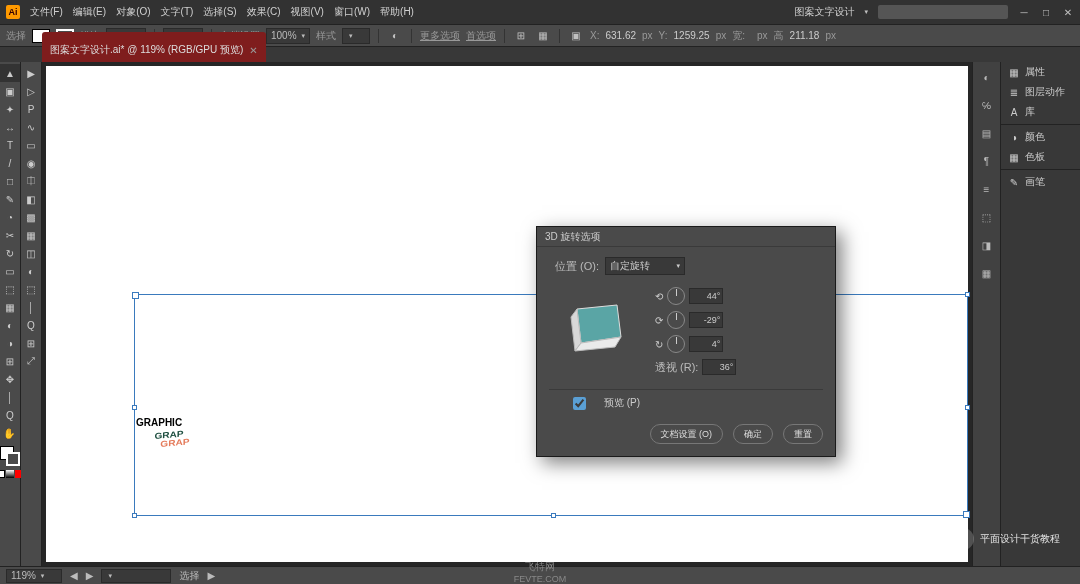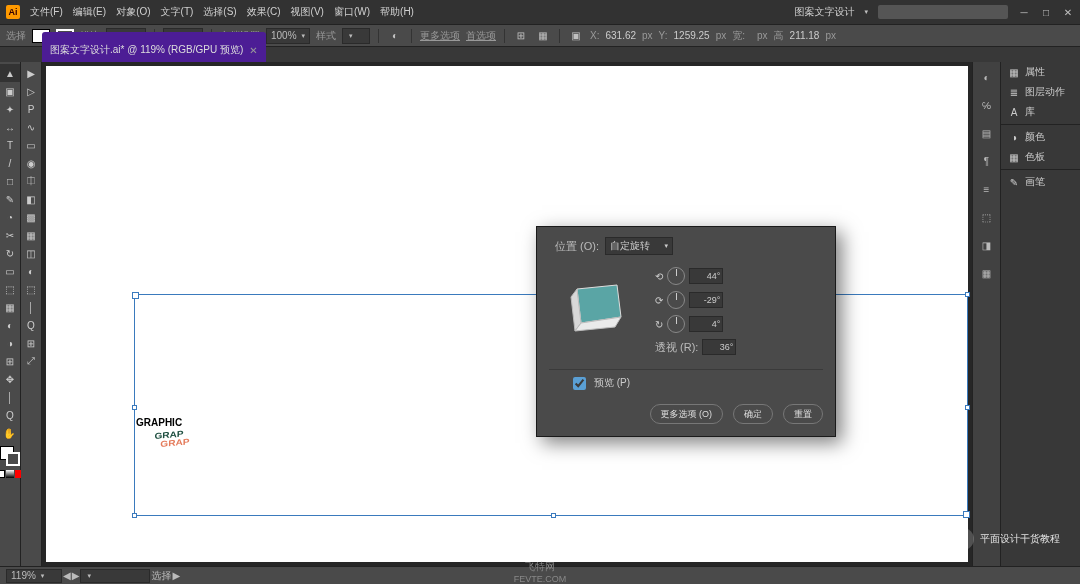--- a/index.html
+++ b/index.html
@@ -17,21 +17,21 @@
 .swatch { width:18px; height:14px; background:#fff; border:1px solid #000; }
 .swatch.stroke { background:#4a4a4a; border:2px solid #fff; }
 .sep { width:1px; height:14px; background:#333; margin:0 2px; }
 .dd { height:16px; background:#393939; border:1px solid #2a2a2a; display:flex; align-items:center; padding:0 4px; gap:3px; color:#bbb; }
 .dd::after { content:"▾"; font-size:7px; margin-left:2px; }
 .lbl { color:#999; }
 .num { color:#ccc; }
 .iconbtn { width:16px; height:16px; display:flex; align-items:center; justify-content:center; color:#c0c0c0; cursor:pointer; }
 
 .doctab-row { height:22px; background:#383838; display:flex; align-items:flex-end; padding-left:42px; border-bottom:1px solid #1a1a1a; }
-.doctab { height:36px; background:#4c1d95; padding:0 8px; display:flex; align-items:center; gap:6px; border-top-left-radius:3px; border-top-right-radius:3px; color:#ddd; font-size:9px; }
+.doctab { height:36px; background:#7f1d1d; padding:0 8px; display:flex; align-items:center; gap:6px; border-top-left-radius:3px; border-top-right-radius:3px; color:#ddd; font-size:9px; }
 .doctab .x { color:#999; cursor:pointer; }
 
 .work { position:absolute; top:62px; left:0; right:0; bottom:18px; display:flex; }
 
 .toolcol { width:21px; background:#4a4a4a; display:flex; flex-direction:column; align-items:center; padding-top:2px; gap:0; border-right:1px solid #222;}
 .toolcol.inner { width:21px; }
 .tool { width:20px; height:18px; display:flex; align-items:center; justify-content:center; color:#ccc; border:1px solid transparent; cursor:pointer; position:relative; }
 .tool.sel { background:#333; }
 .colorind { width:20px; height:20px; position:relative; margin-top:4px; }
 .colorind .fillbox { position:absolute; width:14px; height:14px; background:#fff; border:1px solid #000; top:0; left:0; }
@@ -42,21 +42,21 @@
 .artboard { position:absolute; top:4px; left:4px; right:4px; bottom:4px; background:#fff; }
 
 .panelstrip { width:28px; background:#414141; display:flex; flex-direction:column; align-items:center; padding-top:4px; gap:6px; border-left:1px solid #222; }
 .panelicon { width:22px; height:22px; display:flex; align-items:center; justify-content:center; color:#bbb; cursor:pointer; border-radius:2px; }
 
 .rightpanel { width:80px; background:#383838; border-left:1px solid #222; display:flex; flex-direction:column; }
 .rightpanel .row { display:flex; align-items:center; gap:4px; padding:3px 6px; color:#ccc; cursor:pointer; }
 .rightpanel .icon { width:14px; height:14px; display:flex; align-items:center; justify-content:center; }
 .rightpanel .hr { height:1px; background:#222; margin:2px 0; }
 
-.statusbar { position:absolute; bottom:0; left:0; right:0; height:18px; background:#4a4a4a; border-top:1px solid #222; display:flex; align-items:center; padding:0 6px; gap:1px; color:#bbb; font-size:9px;}
+.statusbar { position:absolute; bottom:0; left:0; right:0; height:18px; background:#4a4a4a; border-top:1px solid #222; display:flex; align-items:center; padding:0 6px; gap:8px; color:#bbb; font-size:9px;}
 .statusbar .dd { height:14px; }
 
 .art-text { position:absolute; left:90px; top:240px; width:830px; height:170px; }
 .bounding { position:absolute; left:-2px; top:-12px; right:-2px; bottom:-40px; border:1px solid #3a7abd; }
 .bounding::before, .bounding::after { content:""; position:absolute; width:5px; height:5px; background:#fff; border:1px solid #3a7abd; }
 .bounding::before { top:-3px; left:-3px; }
 .bounding::after { bottom:-3px; right:-3px; }
 .hsq { position:absolute; width:5px; height:5px; background:#fff; border:1px solid #3a7abd; }
 .greenfill { fill:#1b4d3e; }
 .shadowfill { fill:#e47a5a; }
@@ -71,21 +71,21 @@
 .dialog .cube-container { display:flex; gap:20px; align-items:flex-start; padding:4px 0 8px 10px; }
 .cube { width:76px; height:76px; position:relative; }
 .angles { display:flex; flex-direction:column; gap:6px; }
 .anglerow { display:flex; align-items:center; gap:4px; }
 .dial { width:18px; height:18px; border:1px solid #888; border-radius:50%; position:relative; }
 .dial::after { content:""; position:absolute; width:1px; height:7px; background:#ccc; top:1px; left:50%; transform-origin:bottom center; }
 .angleinput { width:34px; height:16px; background:#393939; border:1px solid #2a2a2a; color:#ccc; text-align:right; padding-right:2px; font-size:9px; }
 .dialog .hr { height:1px; background:#3a3a3a; margin:6px 0; }
 .btnrow { display:flex; justify-content:flex-end; gap:10px; padding:6px 0 2px; }
 .dbtn { height:20px; padding:0 10px; background:#4a4a4a; border:1px solid #777; border-radius:10px; color:#ddd; font-size:9px; cursor:pointer; display:flex; align-items:center; }
-.chk { display:flex; align-items:center; gap:8px; font-size:9px;padding-left:24px; }
+.chk { display:flex; align-items:center; gap:18px; font-size:9px;padding-left:24px; }
 .chk input { accent-color:#5a9fd4; }
 
 .watermark-center { position:absolute; left:50%; bottom:0; transform:translateX(-50%); color:#888; text-align:center; font-size:11px; z-index:5; }
 .watermark-right { position:absolute; right:20px; bottom:34px; color:rgba(255,255,255,0.85); font-size:18px; display:flex; align-items:center; gap:6px; z-index:5; }
 .wechat-icon { width:22px; height:22px; border-radius:50%; background:rgba(255,255,255,0.2); display:flex; align-items:center; justify-content:center; }
 </style>
 </head>
 <body>
 
 <div class="topbar">
@@ -283,24 +283,27 @@
       </div>
     <div class="hr"></div>
     <div class="row">
         <span class="icon">✎</span>
         <span>画笔</span>
       </div>
   </div>
 </div>
 
 <div class="dialog">
+  <div class="titlebar">
+      <span>3D 旋转选项</span>
+    </div>
   <div class="body">
     <div class="row">
       <span class="label">位置 (O):</span>
-      <div class="ddv" style="width:68px;display:flex;align-items:center;justify-content:space-between">
+      <div class="ddv" style="width:80px;display:flex;align-items:center;justify-content:space-between">
           <span>自定旋转</span>
           <span style="font-size:7px">▾</span>
         </div>
     </div>
     <div class="cube-container">
       <div class="cube">
         <svg width="76" height="76" viewBox="0 0 76 76">
           <polygon points="18,22 58,18 62,50 22,56" fill="#5aa5a5" stroke="#ddd"></polygon>
           <polygon points="18,22 22,56 16,64 12,30" fill="#d8d8d8" stroke="#bbb"></polygon>
           <polygon points="22,56 62,50 56,60 16,64" fill="#eaeaea" stroke="#bbb"></polygon>
@@ -329,21 +332,21 @@
       </div>
     </div>
     <div class="hr"></div>
     <div class="row" style="justify-content:space-between">
       <label class="chk">
           <input type="checkbox" checked="" style="">
           <span>预览 (P)</span>
         </label>
     </div>
     <div class="btnrow">
-      <div class="dbtn">更多选项 (O)</div>
+      <div class="dbtn">文档设置 (O)</div>
       <div class="dbtn">确定</div>
       <div class="dbtn">重置</div>
     </div>
   </div>
 </div>
 
 <div class="statusbar">
   <div class="dd" style="width:56px">
       <span>119%</span>
     </div>

